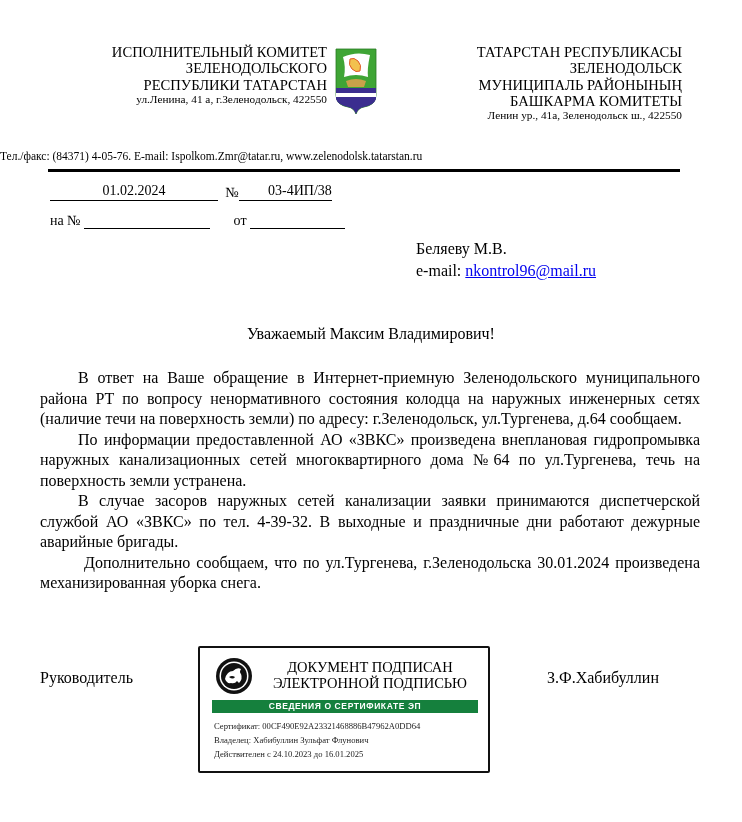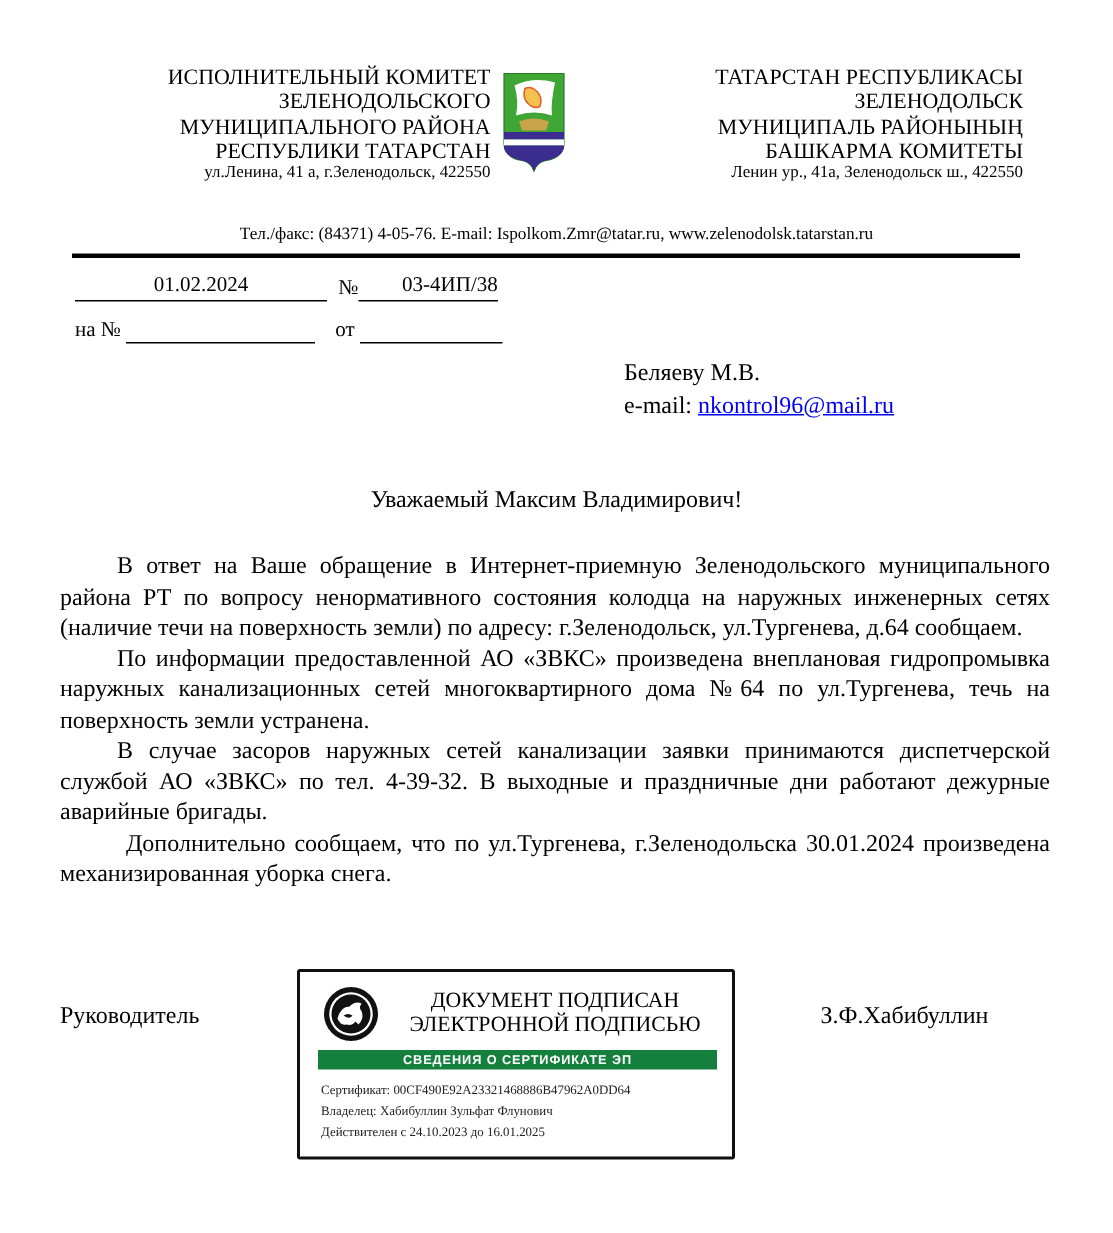--- a/index.html
+++ b/index.html
@@ -6,21 +6,21 @@
     body { width: 742px; height: 822px; position: relative; overflow: hidden;
            font-family: "Liberation Serif", serif; color: #000; }
 
     .hdr-block { position: absolute; top: 44px; text-align: right; font-size: 14.6px; line-height: 16.3px; }
     .hdr-left { left: 55px; width: 272px; }
     .hdr-right { left: 410px; width: 272px; }
     .hdr-addr { font-size: 11.3px; line-height: 13px; }
 
     .crest { position: absolute; left: 334px; top: 47px; width: 44px; height: 68px; }
 
-    .contact { position: absolute; top: 150px; left: 0; width: 742px; text-align: center; font-size: 11.5px; }
+    .contact { position: absolute; top: 150px; left: 0; width: 742px; text-align: left; font-size: 11.5px; }
     .rule { position: absolute; left: 48px; top: 169px; width: 632px; height: 3px; background: #000; }
 
     .reg-line { position: absolute; font-size: 14px; }
     .uline { display: inline-block; border-bottom: 1px solid #000; text-align: center; height: 17px; vertical-align: bottom; }
 
     .addressee { position: absolute; left: 416px; top: 238px; font-size: 16px; line-height: 22px; }
     .addressee a { color: #0000ee; text-decoration: underline; }
 
     .greeting { position: absolute; top: 325px; left: 0; width: 742px; text-align: center; font-size: 16px; }
 
@@ -41,21 +41,20 @@
                  text-align: center; line-height: 13px; letter-spacing: 0.6px; }
     .stamp-info { position: absolute; left: 14px; top: 71px; font-family: Liberation Serif, serif;
                   font-size: 8.6px; line-height: 14px; color: #222; }
   </style>
 </head>
 <body>
 
 <div class="hdr-block hdr-left">
   <div>ИСПОЛНИТЕЛЬНЫЙ КОМИТЕТ</div>
   <div>ЗЕЛЕНОДОЛЬСКОГО</div>
-  <div>МУНИЦИПАЛЬНОГО РАЙОНА</div>
   <div>РЕСПУБЛИКИ ТАТАРСТАН</div>
   <div class="hdr-addr">ул.Ленина, 41 а, г.Зеленодольск, 422550</div>
 </div>
 
 <svg class="crest" viewBox="0 0 44 68">
   <path d="M2 2 H42 V48 Q42 58 30 60 Q24 61 22 67 Q20 61 14 60 Q2 58 2 48 Z" fill="#3fa535" stroke="#2a7a24" stroke-width="0.8"></path>
   <path d="M9 10 Q22 4 36 8 Q33 22 34 30 Q22 26 10 30 Q12 20 9 10 Z" fill="#ffffff"></path>
   <path d="M16 12 Q20 10 24 14 Q28 18 26 24 Q22 26 18 22 Q14 18 16 12 Z" fill="#f2c14e" stroke="#e05a2a" stroke-width="1"></path>
   <path d="M12 34 Q22 30 32 34 L30 40 H14 Z" fill="#c9a24a"></path>
   <rect x="2" y="41" width="40" height="5" fill="#3b2d8f"></rect>
@@ -74,21 +73,21 @@
 <div class="contact">Тел./факс: (84371) 4-05-76. E-mail: Ispolkom.Zmr@tatar.ru, www.zelenodolsk.tatarstan.ru</div>
 <div class="rule"></div>
 
 <div class="reg-line" style="left:50px; top:183px;">
   <span class="uline" style="width:168px;">01.02.2024</span>
   <span style="margin-left:4px;">№</span><span class="uline" style="width:93px;text-align:right;">03-4ИП/38</span>
 </div>
 <div class="reg-line" style="left:50px; top:211px;">
   <span>на №</span>
   <span class="uline" style="width:126px;"></span>
-  <span style="margin-left:10px;">от</span>
+  <span style="margin-left:20px;">от</span>
   <span class="uline" style="width:95px;"></span>
 </div>
 
 <div class="addressee">
   <div>Беляеву М.В.</div>
   <div>
     <span>e-mail:</span>
     <a href="#">nkontrol96@mail.ru</a>
   </div>
 </div>

